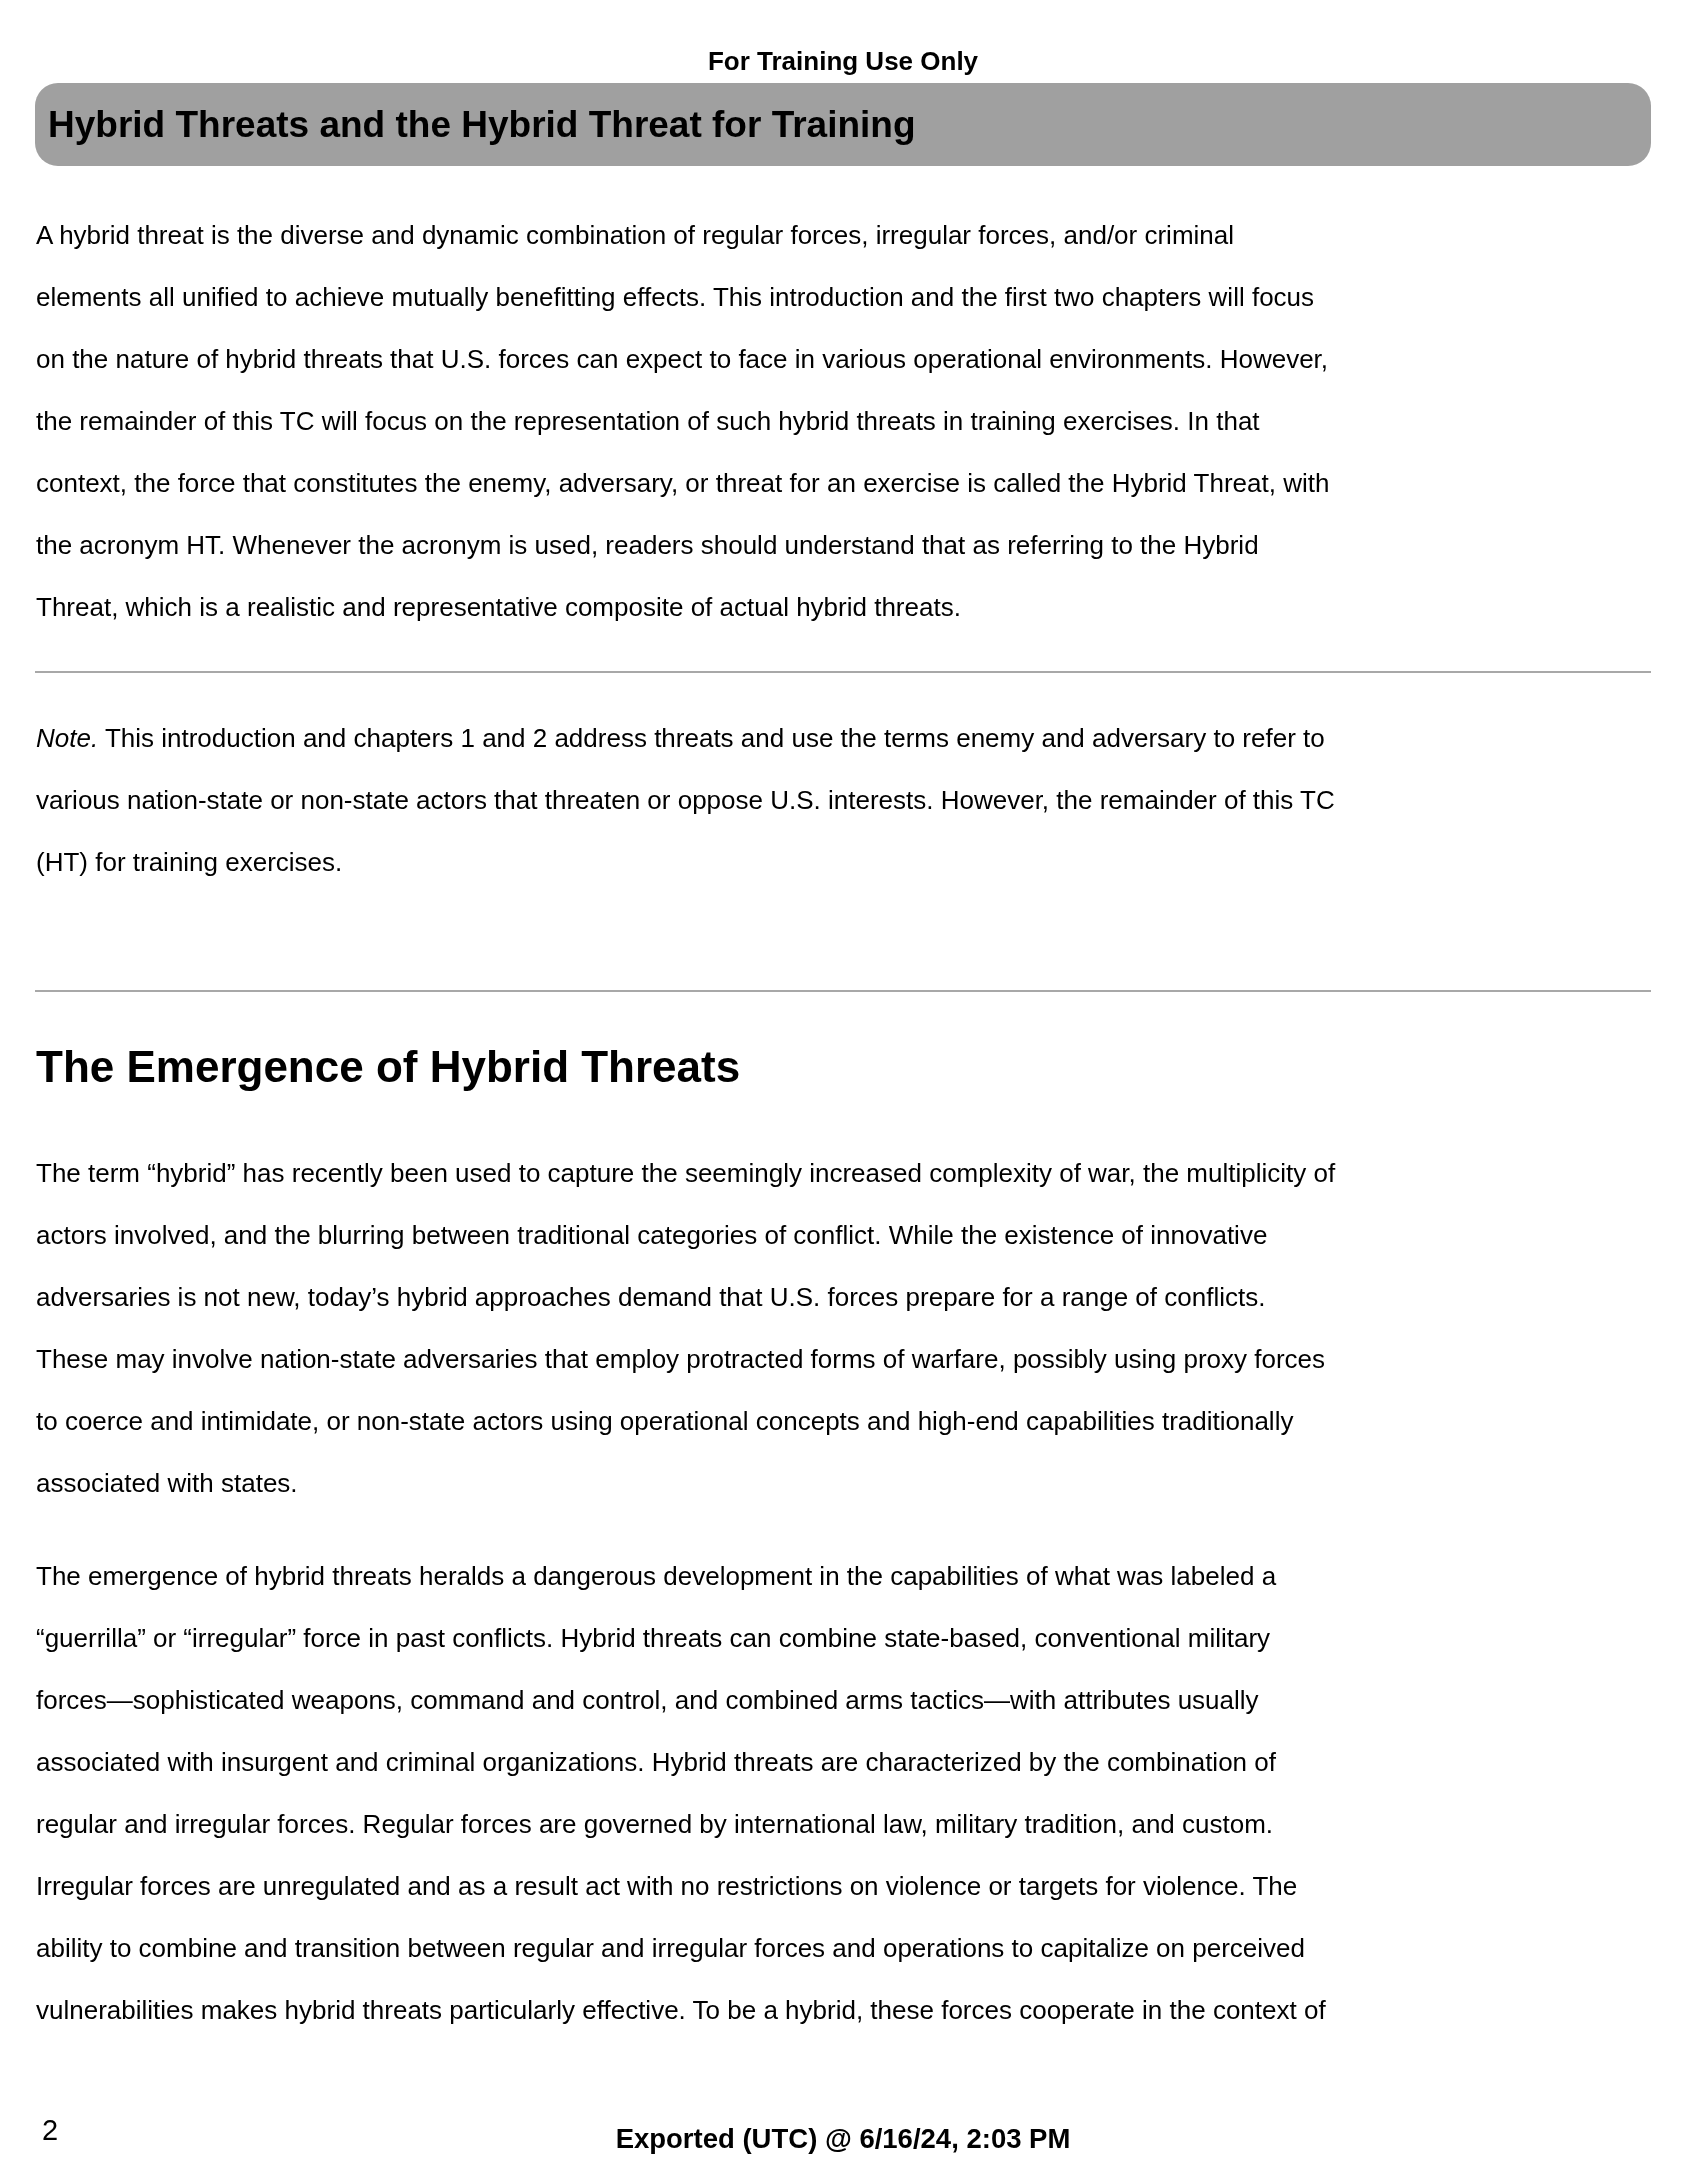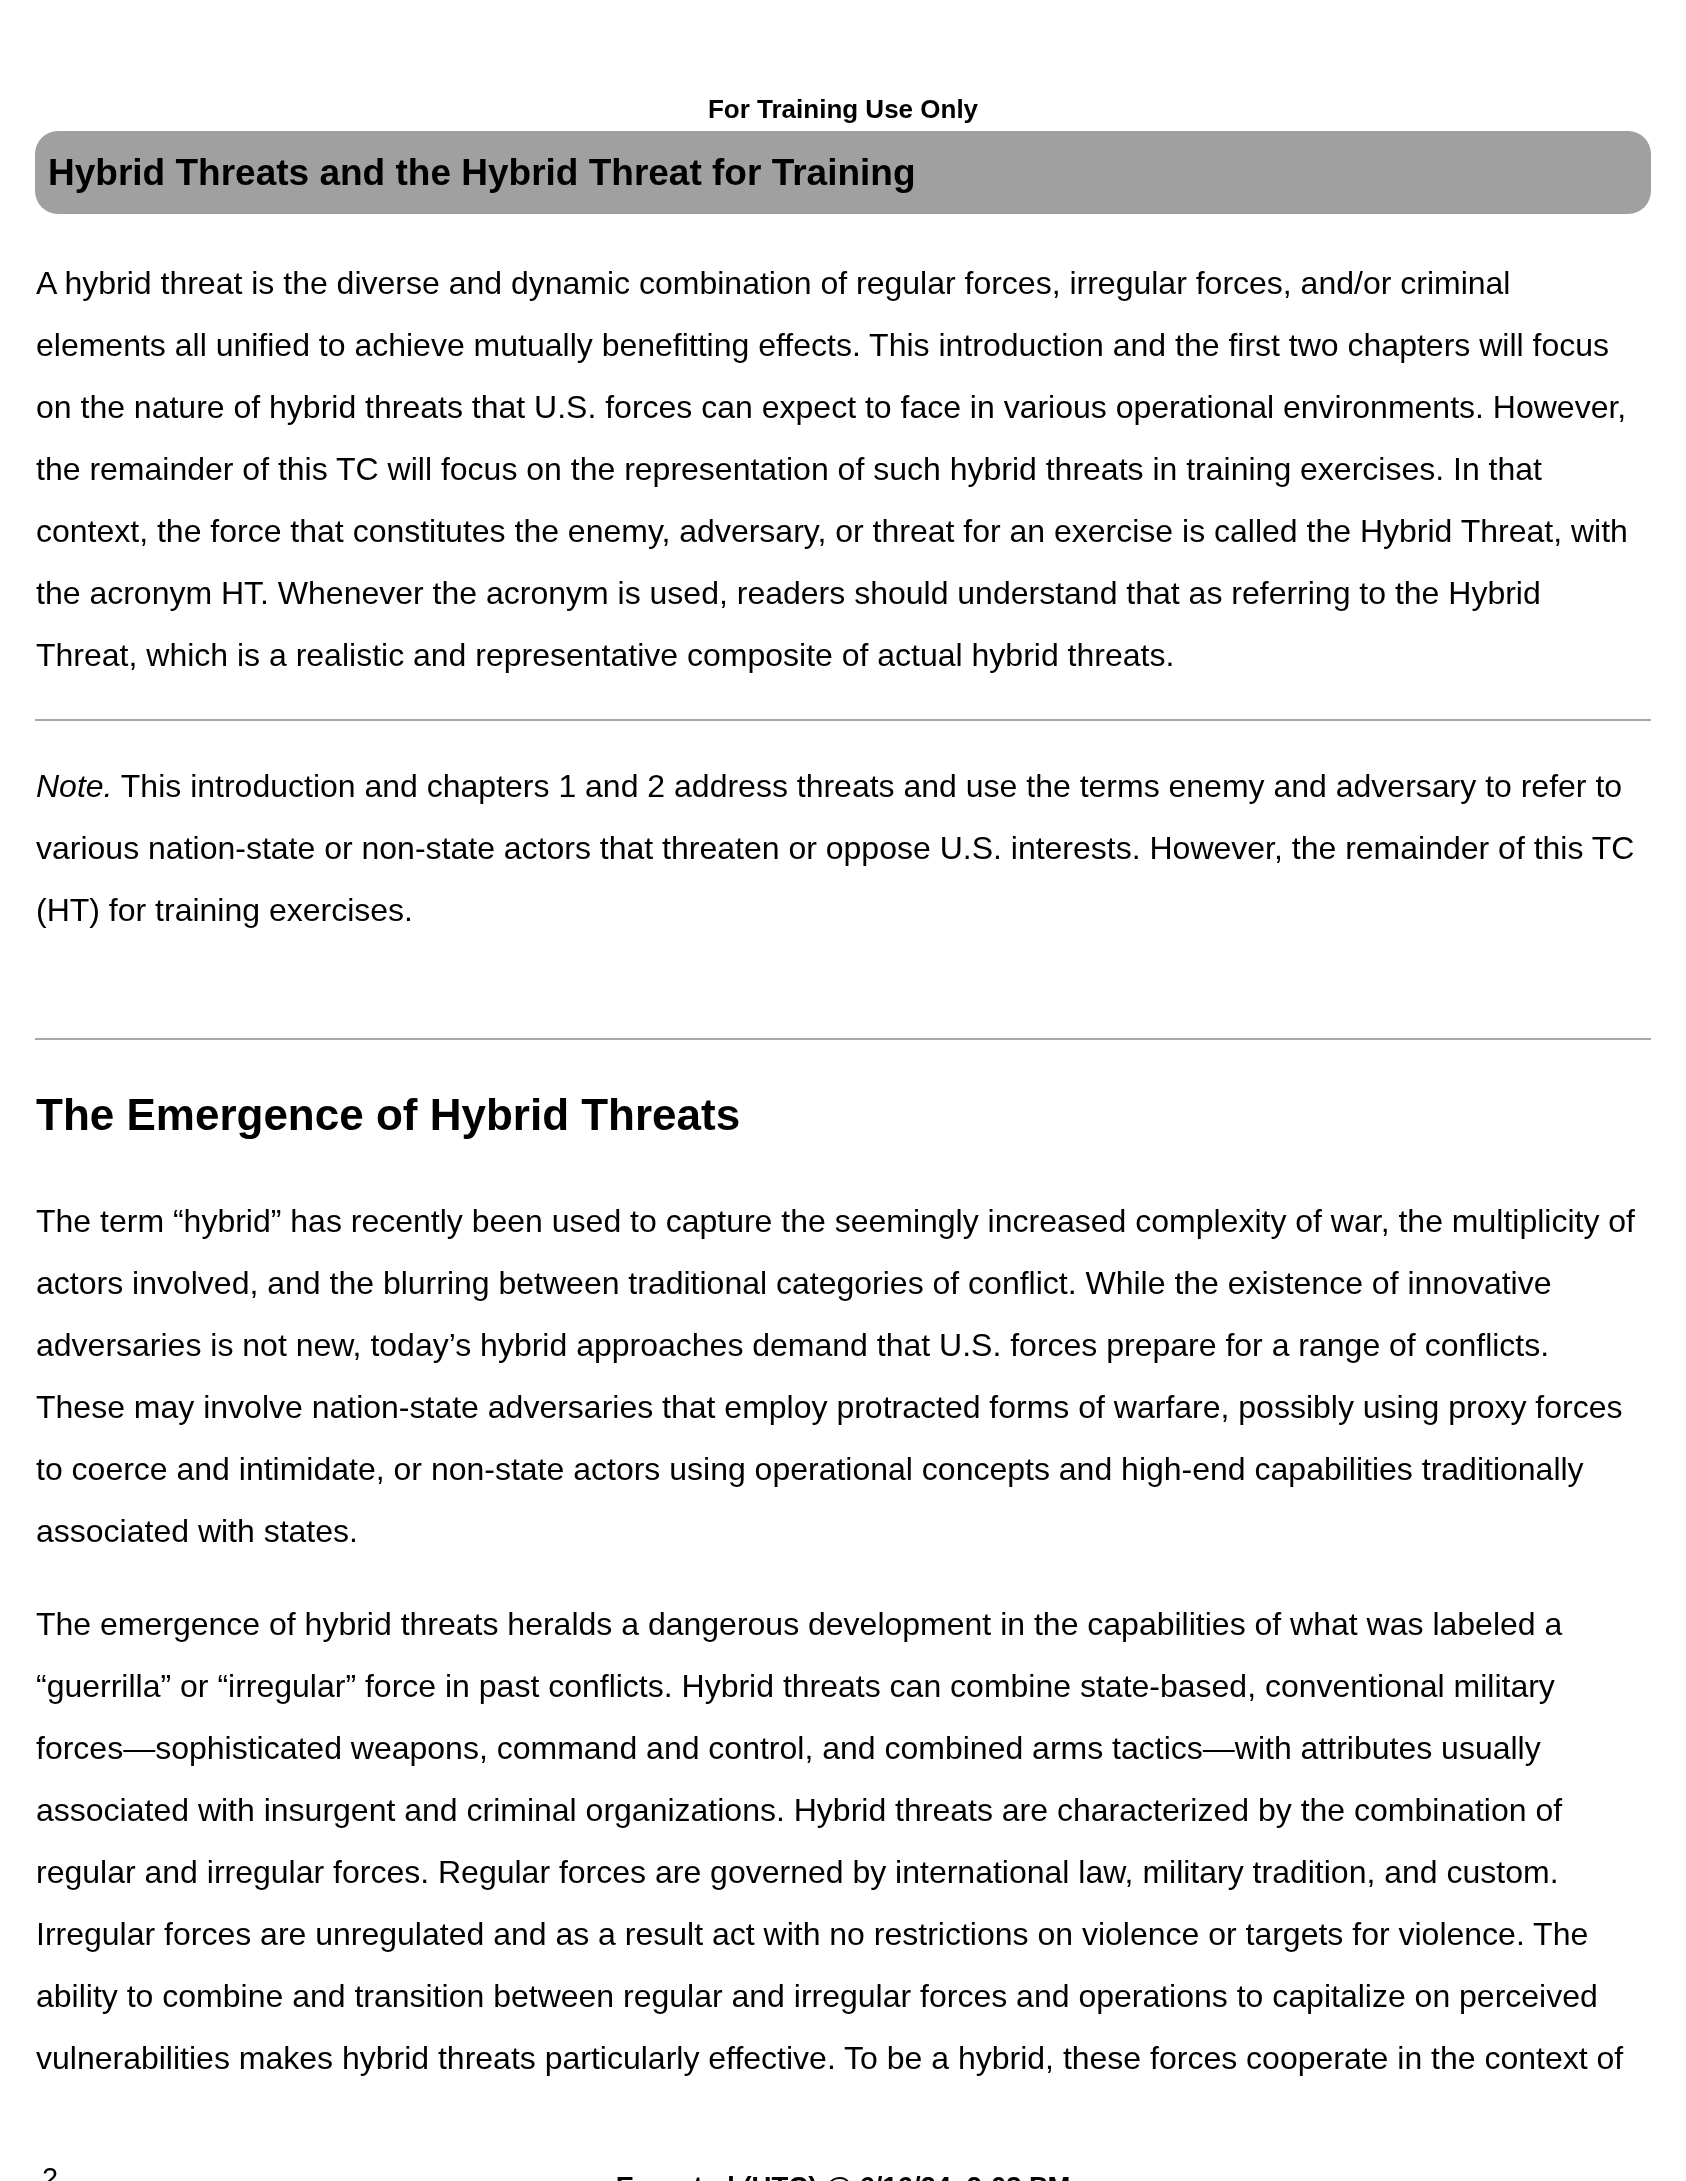--- a/index.html
+++ b/index.html
@@ -1,24 +1,24 @@
 <!DOCTYPE html>
 <html style="font-size:14.7px"><head>
 <meta charset="utf-8">
 <style>
   html, body { margin: 0; padding: 0; background: #ffffff; }
   body { width: 1686px; height: 2182px; position: relative; overflow: hidden;
          font-family: "Liberation Sans", sans-serif; color: #000; }
-  .abs { position: absolute; margin-top: 48px; }
+  .abs { position: absolute; }
   .running-header { left: 0; width: 1686px; text-align: center; font-weight: bold;
                     font-size: 26px; top: 47px; line-height: 29px; white-space: nowrap; }
   .banner { left: 35px; top: 83px; width: 1616px; height: 83px; background: #a0a0a0; border-radius: 23px; }
   .banner-title { position: absolute; left: 13px; top: 0; height: 83px; line-height: 83px;
                   font-weight: bold; font-size: 37px; white-space: nowrap; }
-  .block { left: 36px; width: 1621px; font-size: 32px; }
+  .block { left: 36px; width: 1621px; font-size: 26px; }
   .line { height: 62px; line-height: 62px; white-space: nowrap; }
   .rule { left: 35px; width: 1616px; height: 1.8px; background: #a8a8a8; }
   .section-heading { left: 36px; font-weight: bold; font-size: 44px; height: 62px;
                      line-height: 62px; white-space: nowrap; }
   .page-number { left: 42px; font-size: 29px; top: 2114px; line-height: 33px; }
   .footer-export { left: 0; width: 1686px; text-align: center; font-weight: bold;
                    font-size: 27.5px; top: 2122px; line-height: 33px; white-space: nowrap; }
   em { font-style: italic; }
 </style>
 </head>

